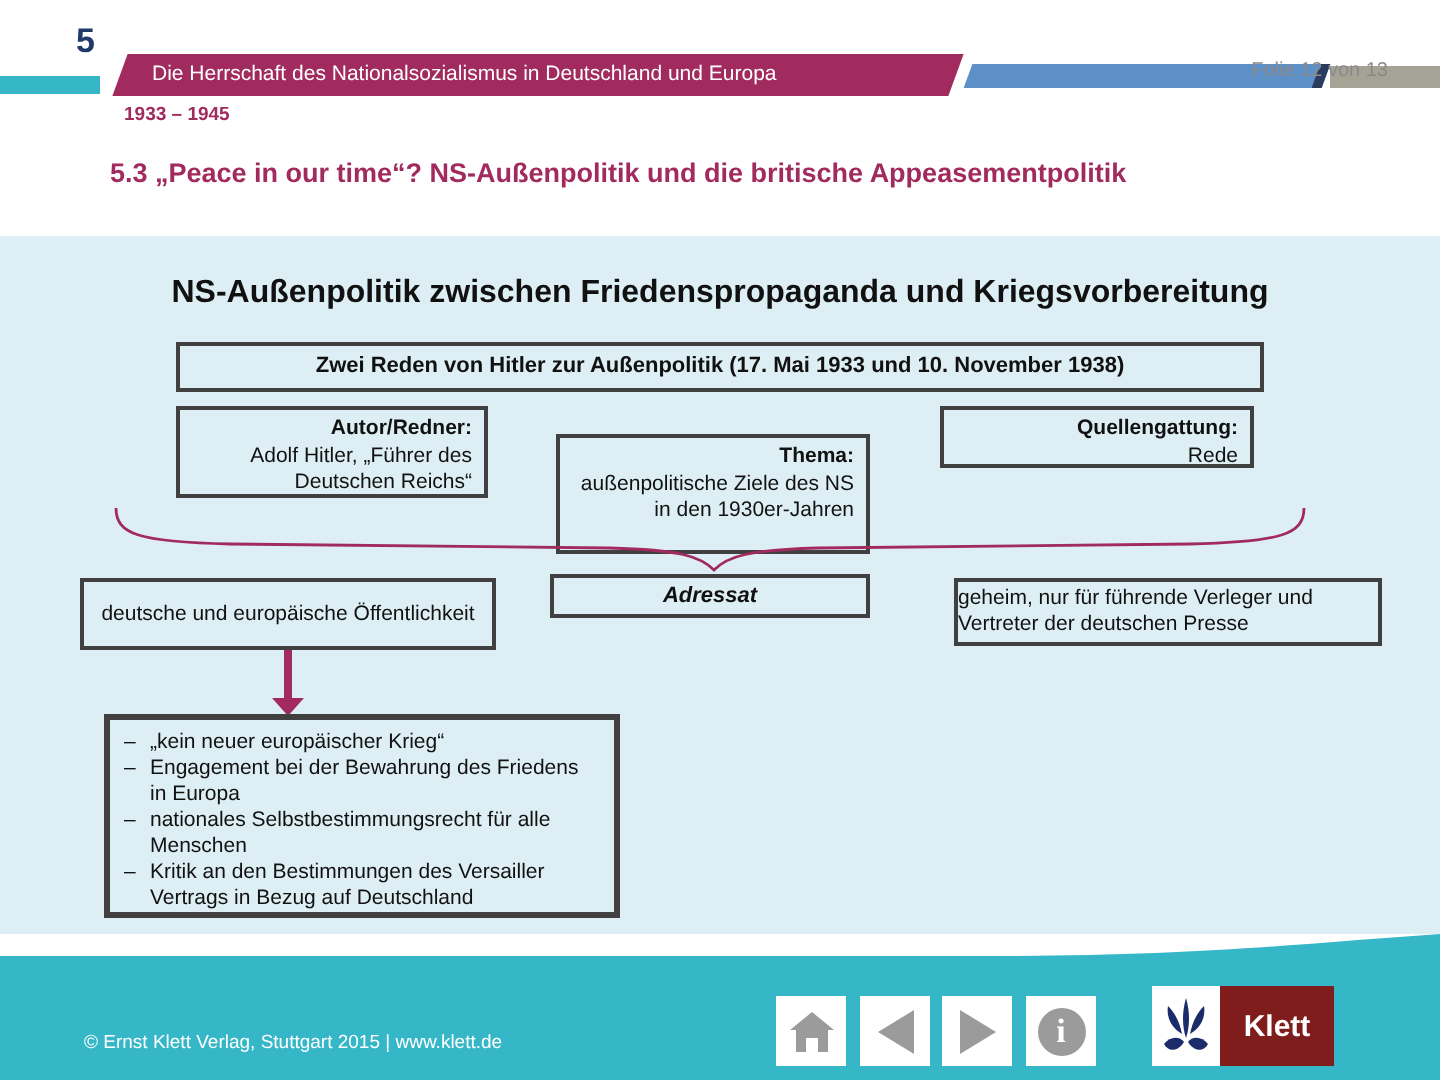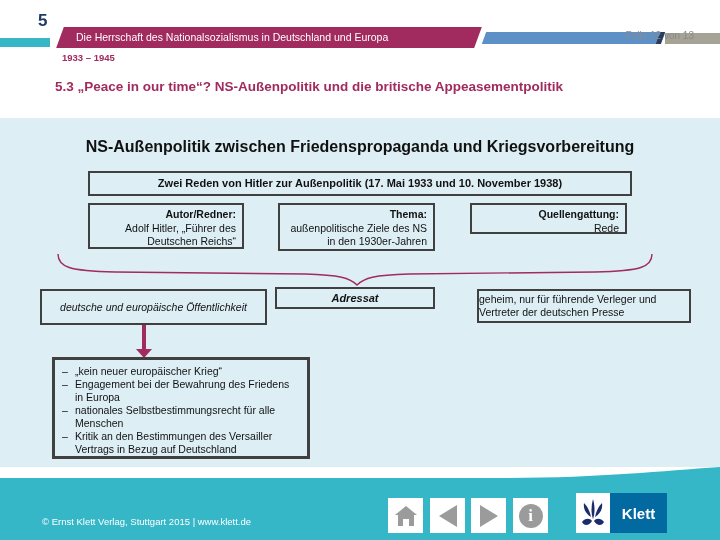--- a/index.html
+++ b/index.html
@@ -24,27 +24,27 @@
   .panel{position:absolute;left:0;top:118px;width:720px;height:349px;background:#DDEFF5;}
   .content-heading{position:absolute;left:0;top:138px;width:720px;text-align:center;
     font-size:16px;font-weight:bold;color:#111;}
   .cbox{position:absolute;border:2px solid #404040;box-sizing:border-box;color:#111;background:#DDEFF5;}
   .source-box{left:88px;top:171px;width:544px;height:25px;text-align:center;
     font-size:11px;font-weight:bold;line-height:21px;}
   .info-box{font-size:10.5px;line-height:13.5px;padding:3px 6px;text-align:right;}
   .info-box b{display:block;}
   .author-box{left:88px;top:203px;width:156px;height:46px;}
   .author-box .ibody{padding-left:0;}
-  .topic-box{left:278px;top:203px;width:157px;height:48px;}
+  .topic-box{left:278px;top:217px;width:157px;height:60px;}
   .genre-box{left:470px;top:203px;width:157px;height:31px;}
 
   .brace-svg{position:absolute;left:55px;top:251px;}
 
-  .aud-left{left:40px;top:289px;width:227px;height:36px;display:flex;align-items:center;justify-content:center;
-    text-align:center;font-size:10.5px;line-height:13px;font-style:italic;}
+  .aud-left{left:40px;top:289px;width:208px;height:36px;display:flex;align-items:center;justify-content:center;
+    text-align:center;font-size:10.5px;line-height:13px;}
   .aud-center{left:275px;top:287px;width:160px;height:22px;text-align:center;
     font-size:11px;font-weight:bold;line-height:18px;font-style:italic;}
   .aud-right{left:477px;top:289px;width:214px;height:34px;display:flex;align-items:center;justify-content:center;
     font-size:10.5px;line-height:13px;}
 
   .arrow-shaft{position:absolute;left:142px;top:325px;width:4px;height:25px;background:#A12A5E;}
   .arrow-head{position:absolute;left:136px;top:349px;width:0;height:0;
     border-left:8px solid transparent;border-right:8px solid transparent;border-top:9px solid #A12A5E;}
 
   .bullets-box{left:52px;top:357px;width:258px;height:102px;border-width:3px;padding:5px 7px;
@@ -58,21 +58,21 @@
   .nav-btn{position:absolute;top:498px;width:35px;height:35px;background:#ffffff;
     display:flex;align-items:center;justify-content:center;cursor:pointer;}
   .tri-left{width:0;height:0;border-top:11px solid transparent;border-bottom:11px solid transparent;
     border-right:18px solid #9B9B9B;}
   .tri-right{width:0;height:0;border-top:11px solid transparent;border-bottom:11px solid transparent;
     border-left:18px solid #9B9B9B;}
   .info-circle{width:24px;height:24px;border-radius:50%;background:#9B9B9B;color:#ffffff;
     font-family:"Liberation Serif", serif;font-weight:bold;font-size:17px;line-height:24px;text-align:center;}
   .logo-white{position:absolute;left:576px;top:493px;width:34px;height:40px;background:#ffffff;
     display:flex;align-items:center;justify-content:center;}
-  .logo-red{position:absolute;left:610px;top:493px;width:57px;height:40px;background:#0369a1;
+  .logo-red{position:absolute;left:610px;top:493px;width:57px;height:40px;background:#7f1d1d;
     color:#ffffff;font-weight:bold;font-size:15px;display:flex;align-items:center;justify-content:center;}
 </style>
 </head>
 <body>
 
 <div id="stage">
 
   <div class="chapter-num">5</div>
   <div class="teal-bar"></div>
   <div class="crimson-banner">

